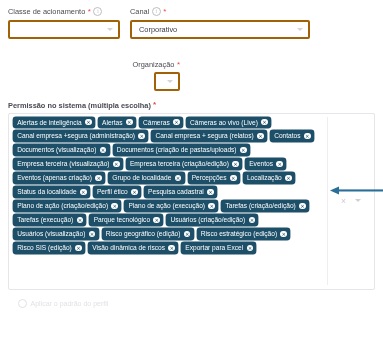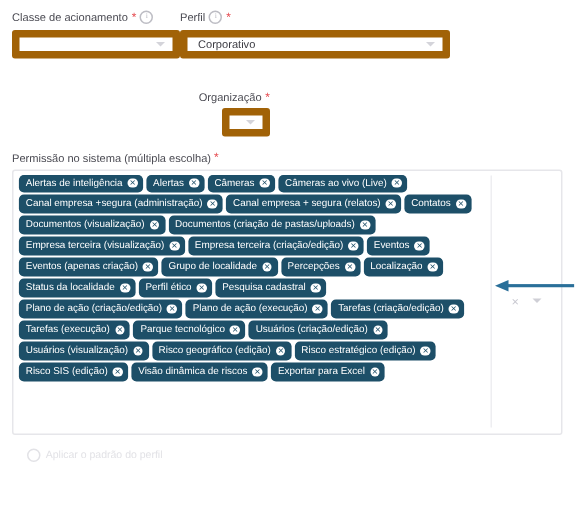--- a/index.html
+++ b/index.html
@@ -16,20 +16,21 @@
     overflow: hidden;
     position: relative;
   }
   .form {
     padding: 6px 8px 0 8px;
     box-sizing: border-box;
     width: 383px;
   }
   .field-row {
     display: flex;
+    gap: 10px;
     align-items: flex-start;
   }
   .field {
     display: flex;
     flex-direction: column;
   }
   .field.klass { width: 112px; }
   .field.perfil { width: 180px; }
   .field.org { width: 172px; align-items: flex-end; }
   .field-label {
@@ -54,21 +55,21 @@
     border: 0.7px solid #bdbdc4;
     border-radius: 50%;
     color: #bdbdc4;
     font-size: 5.2px;
     line-height: 6.2px;
     text-align: center;
     font-family: "Liberation Serif", serif;
   }
   .select {
     height: 19px;
-    border: 5px solid #a16207;
+    border: 2px solid #a16207;
     border-radius: 2px;
     background: #fff;
     display: flex;
     align-items: center;
     justify-content: space-between;
     padding: 0 5px 0 7px;
     box-sizing: border-box;
     font-size: 7.4px;
     color: #3b3b42;
   }
@@ -85,20 +86,21 @@
   .spacer-11 { height: 10px; }
 
   .perm-label {
     font-size: 7.4px;
     color: #4a4a52;
     margin: 0 0 2.5px 0;
     display: flex;
     align-items: flex-start;
     gap: 2px;
     white-space: nowrap;
+    font-weight: bold;
   }
 
   .multiselect {
     position: relative;
     border: 1px solid #e6e6ea;
     border-radius: 2px;
     background: #fff;
     width: 367px;
     box-sizing: border-box;
     padding: 3px 0 4px 0;
@@ -201,21 +203,21 @@
         <span class="info-icon">i</span>
       </div>
       <div class="select">
         <span class="val"></span>
         <span class="caret"></span>
       </div>
     </div>
 
     <div class="field perfil">
       <div class="field-label">
-        <span>Perfil</span>
+        <span>Canal</span>
         <span class="info-icon">i</span>
         <span class="req">*</span>
       </div>
       <div class="select">
         <span class="val">Corporativo</span>
         <span class="caret"></span>
       </div>
     </div>
 
   </div>

